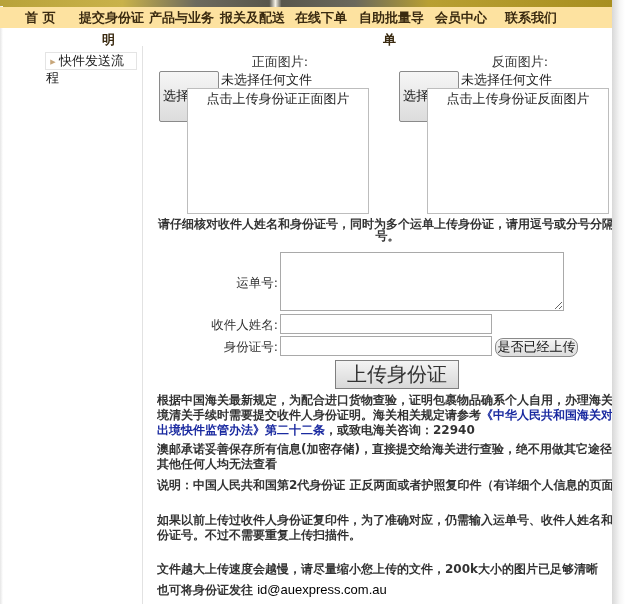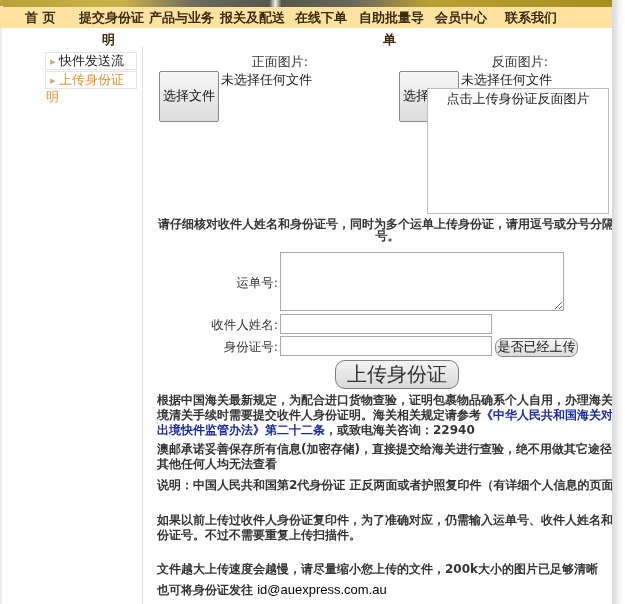--- a/index.html
+++ b/index.html
@@ -60,21 +60,21 @@
   input.text-field {
     position: absolute; height: 18px; border: 1px solid #a9a9a9; padding: 0 2px; margin: 0; font-size: 12px;
   }
   .check-btn {
     position: absolute; left: 495px; top: 338px; width: 81px; height: 17px;
     background: linear-gradient(#f6f6f6, #dcdcdc); border: 1px solid #8a8a8a; border-radius: 8px;
     font-size: 13px; line-height: 16px; text-align: center; cursor: pointer; color: #111;
   }
   .upload-btn {
     position: absolute; left: 335px; top: 360px; width: 122px; height: 27px;
-    background: linear-gradient(#f4f4f4, #d8d8d8); border: 1px solid #7f7f7f; border-radius: 10px;
+    background: linear-gradient(#f4f4f4, #d8d8d8); border: 1px solid #7f7f7f; border-radius: 0;
     font-family: "DejaVu Serif", "Liberation Serif", serif; font-size: 20px; line-height: 26px; text-align: center; cursor: pointer; color: #333;
   }
   .para {
     position: absolute; left: 157px; width: 470px; font-weight: bold; font-size: 12px; line-height: 15px; color: #333; white-space: normal;
     overflow: hidden;
   }
   .para .link { color: #1a2aa0; }
   .para a.email { color: #000000; font-weight: normal; font-family: "Liberation Sans", sans-serif; font-size: 13px; text-decoration: none; }
   .nowrap { white-space: nowrap; }
 </style>
@@ -94,28 +94,28 @@
     <span class="nav-item" style="left:359px">自助批量导</span>
     <span class="nav-item" style="left:435px">会员中心</span>
     <span class="nav-item" style="left:505px">联系我们</span>
   </div>
   <span class="nav-wrap" style="left:102px">明</span>
   <span class="nav-wrap" style="left:383px">单</span>
 
   <div class="side-item" style="top:52px">
     <span class="arrow">▶</span><span>快件发送流程</span>
   </div>
-  <div class="side-item active" style="top:71px">
-    <span class="arrow">▶</span><span>上传身份证明</span>
-  </div>
   <div class="sidebar-divider"></div>
 
   <span class="label-center" style="left:240px; top:53px; width:80px;">正面图片:</span>
   <span class="file-btn" style="left:159px; top:71px;">选择文件</span>
   <span class="file-status" style="left:221px; top:71px;">未选择任何文件</span>
+  <div class="img-box" style="left:187px; top:88px;">
+    <span>点击上传身份证正面图片</span>
+  </div>
 
   <span class="label-center" style="left:480px; top:53px; width:80px;">反面图片:</span>
   <span class="file-btn" style="left:399px; top:71px;">选择文件</span>
   <span class="file-status" style="left:461px; top:71px;">未选择任何文件</span>
   <div class="img-box" style="left:427px; top:88px;">
     <span>点击上传身份证反面图片</span>
   </div>
 
   <div class="notice-bold">
     <div class="nowrap" style="text-align:left; margin-left:8px;">请仔细核对收件人姓名和身份证号，同时为多个运单上传身份证，请用逗号或分号分隔-</div>

